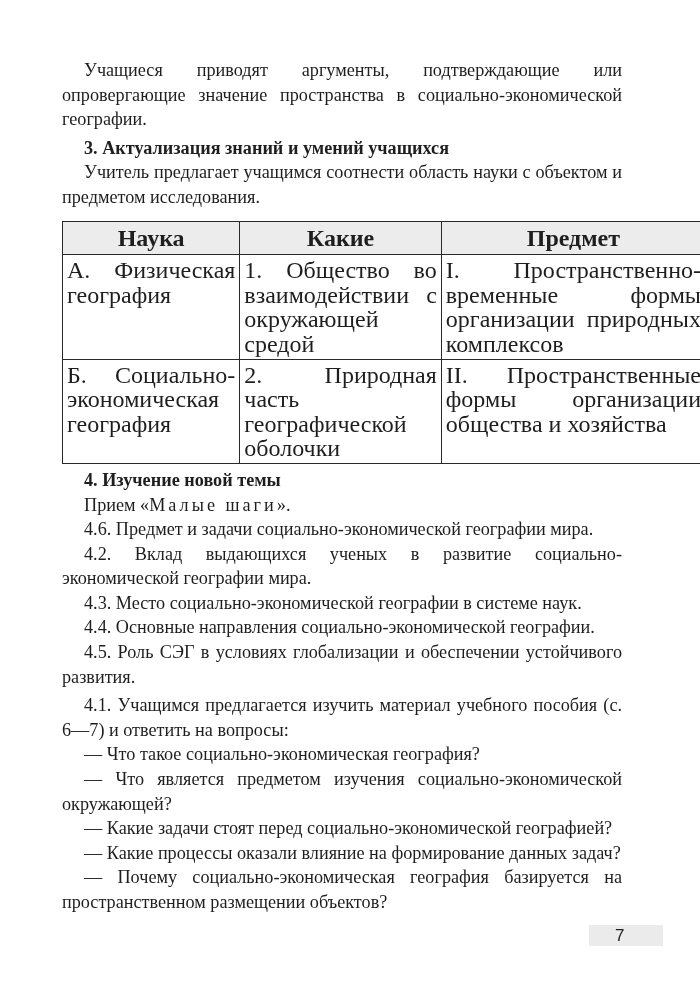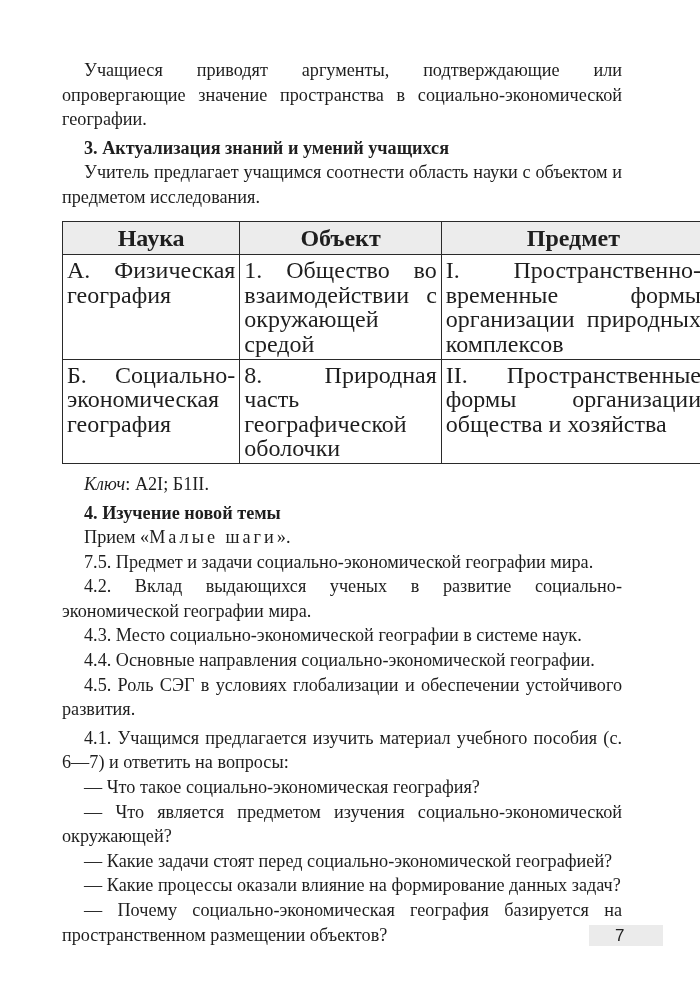--- a/index.html
+++ b/index.html
@@ -49,43 +49,42 @@
 
   <table class="obj">
     <colgroup>
         <col class="c1">
         <col class="c2">
         <col class="c3">
       </colgroup>
     <thead>
       <tr>
         <th>Наука</th>
-        <th>Объект</th>
+        <th>Какие</th>
         <th>Предмет</th>
       </tr>
     </thead>
     <tbody>
       <tr>
         <td>А. Физическая география</td>
         <td>1. Общество во взаимодействии с окружающей средой</td>
         <td>I. Пространственно-временные формы организации природных комплексов</td>
       </tr>
       <tr>
         <td>Б. Социально-экономическая география</td>
-        <td>8. Природная часть географической оболочки</td>
+        <td>2. Природная часть географической оболочки</td>
         <td>II. Пространственные формы организации общества и хозяйства</td>
       </tr>
     </tbody>
   </table>
 
-  <p class="key"><span class="ital">Ключ</span><span>: А2I; Б1II.</span></p>
 
   <p class="ind bold gap">4. Изучение новой темы</p>
   <p class="ind"><span>Прием «</span><span class="sp">Малые шаги</span><span>».</span></p>
-  <p class="ind">7.5. Предмет и задачи социально-экономической географии мира.</p>
+  <p class="ind">4.6. Предмет и задачи социально-экономической географии мира.</p>
   <p class="ind">4.2. Вклад выдающихся ученых в развитие социально-экономической географии мира.</p>
   <p class="ind">4.3. Место социально-экономической географии в системе наук.</p>
   <p class="ind">4.4. Основные направления социально-экономической географии.</p>
   <p class="ind">4.5. Роль СЭГ в условиях глобализации и обеспечении устойчивого развития.</p>
 
   <p class="ind gap">4.1. Учащимся предлагается изучить материал учебного пособия (с. 6—7) и ответить на вопросы:</p>
   <p class="ind">— Что такое социально-экономическая география?</p>
   <p class="ind">— Что является предметом изучения социально-экономической окружающей?</p>
   <p class="ind">— Какие задачи стоят перед социально-экономической географией?</p>
   <p class="ind">— Какие процессы оказали влияние на формирование данных задач?</p>

